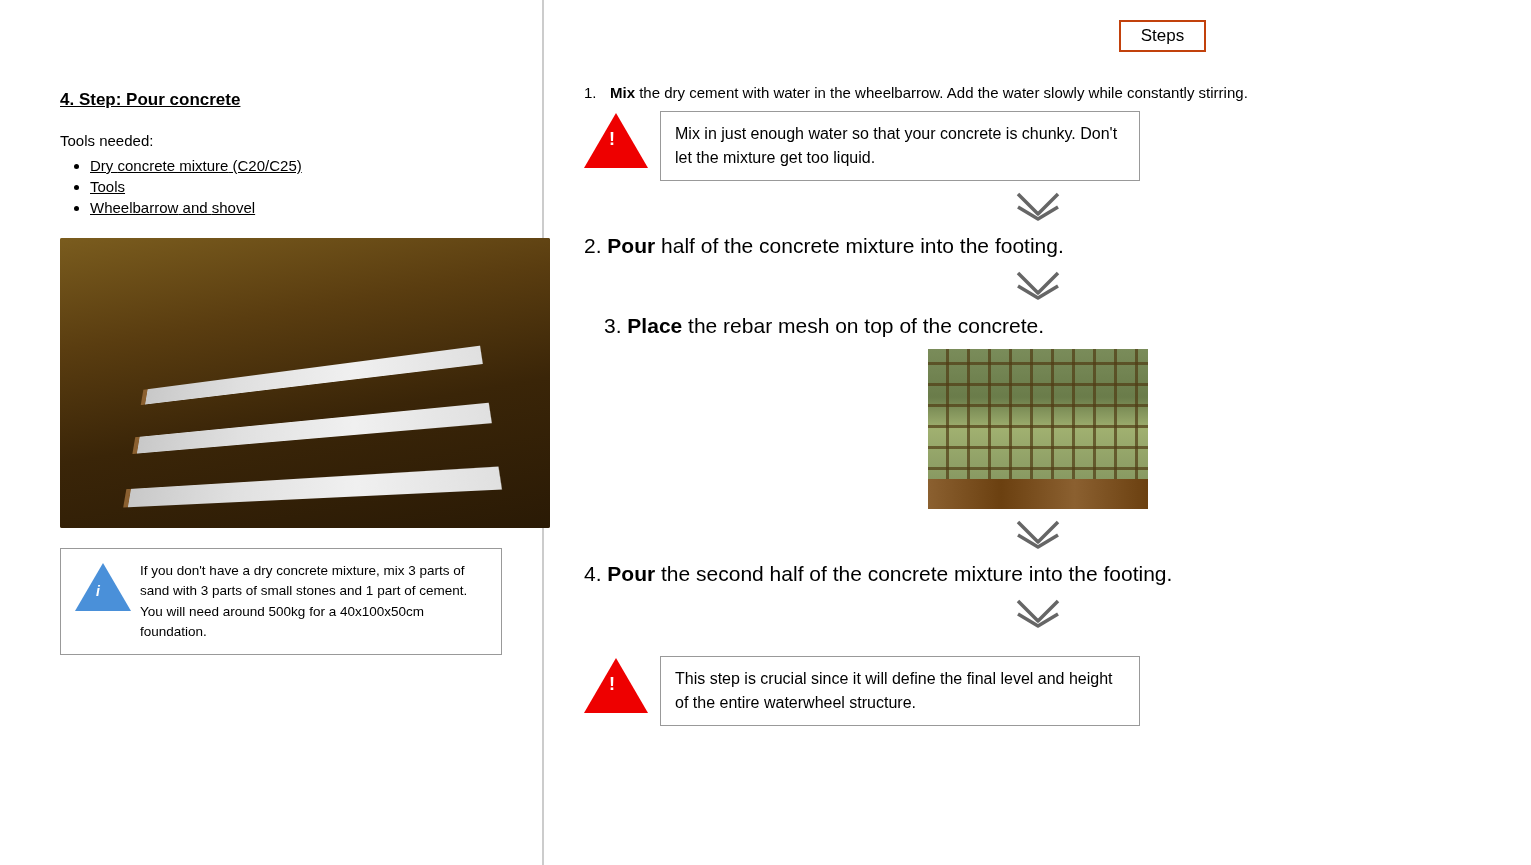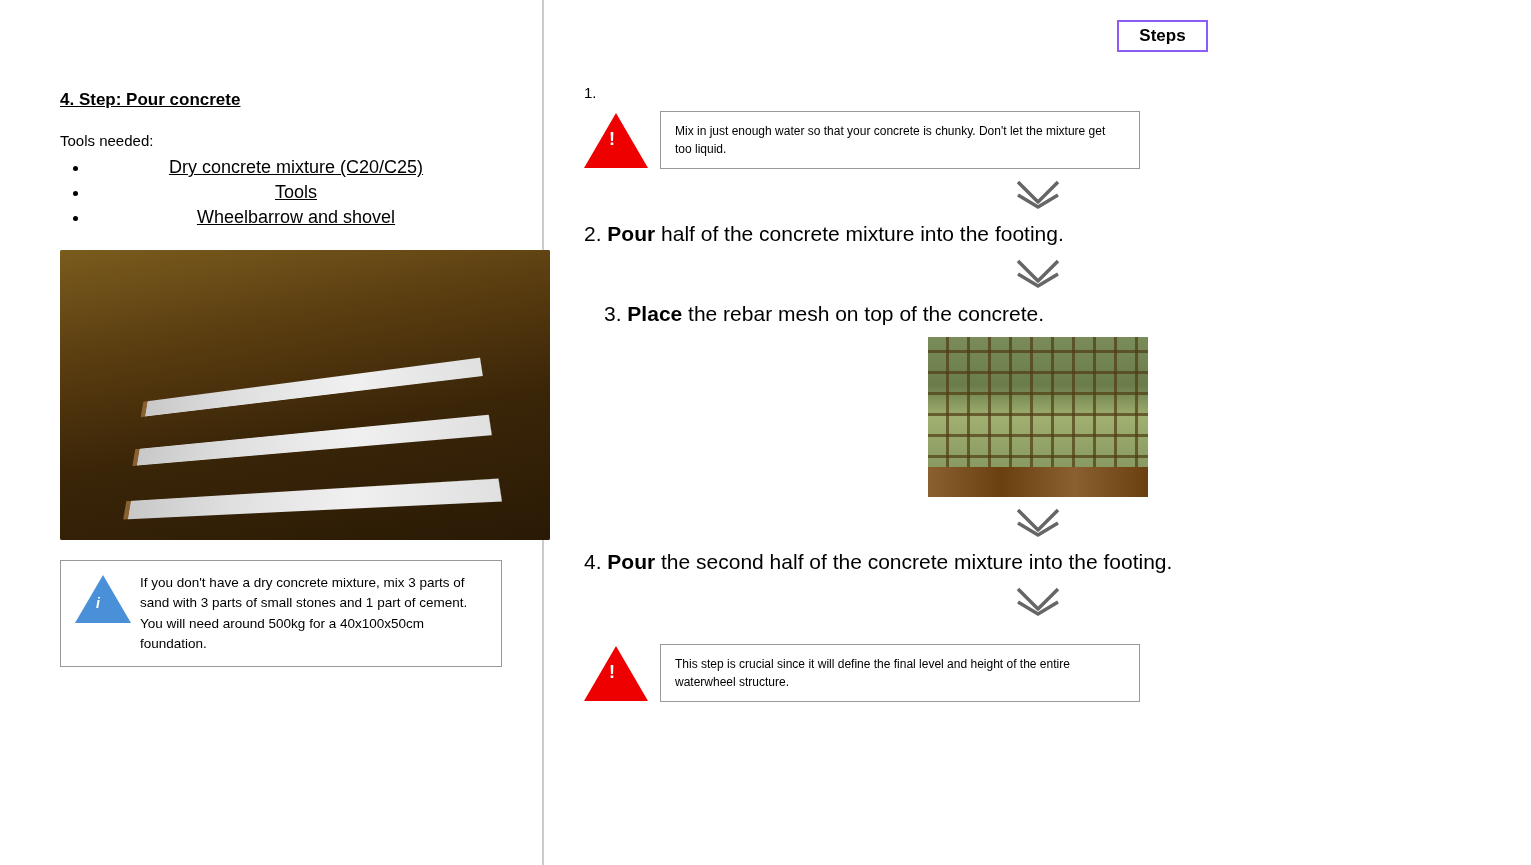--- a/index.html
+++ b/index.html
@@ -42,22 +42,21 @@
     }
 
     .tools-list {
       list-style: disc;
       padding-left: 30px;
       margin-bottom: 22px;
     }
 
     .tools-list li {
       margin-bottom: 4px;
-      font-size: 18px;
-      text-align: center;
+      font-size: 15px;
     }
 
     .tools-list li span {
       text-decoration: underline;
     }
 
     .main-image-container {
       width: 490px;
       height: 290px;
       background: linear-gradient(135deg, #8B6914 0%, #6B4F12 20%, #5a4010 40%, #3d2b0a 60%, #5c3a10 80%, #4a3010 100%);
@@ -125,24 +124,24 @@
       left: -7px;
       color: white;
       font-weight: bold;
       font-size: 14px;
       font-style: italic;
     }
 
     
     .steps-title-box {
       display: inline-block;
-      border: 2px solid #8b5cf6;
+      border: 2px solid #c2410c;
       padding: 4px 20px;
       font-size: 17px;
-      font-weight: bold;
+      font-weight: normal;
       margin-bottom: 16px;
       margin-left: 250px;
     }
 
     .step-numbered {
       display: flex;
       align-items: flex-start;
       gap: 6px;
       margin-bottom: 8px;
     }
@@ -176,21 +175,21 @@
       top: 16px;
       left: -7px;
       color: white;
       font-weight: bold;
       font-size: 18px;
     }
 
     .warning-box {
       border: 1.5px solid #999;
       padding: 10px 14px;
-      font-size: 12px;
+      font-size: 16px;
       line-height: 1.5;
       max-width: 480px;
     }
 
     .arrow-container {
       display: flex;
       justify-content: center;
       margin: 6px 0;
     }
 
@@ -269,20 +268,23 @@
   </div>
 </div>
 
 <div class="right-panel">
   <div style="text-align:center; margin-bottom: 16px;">
     <span class="steps-title-box">Steps</span>
   </div>
 
   <div class="step-numbered">
     <span class="step-number">1.</span>
+    <p>
+      <strong>Mix</strong><span> the dry cement with water in the wheelbarrow. Add the water slowly while constantly stirring.</span>
+    </p>
   </div>
 
   <div class="warning-row">
     <div class="triangle-red"></div>
     <div class="warning-box">
       <span>Mix in just enough water so that your concrete is chunky. Don't let the mixture get too liquid.</span>
     </div>
   </div>
 
   <div class="arrow-container">

